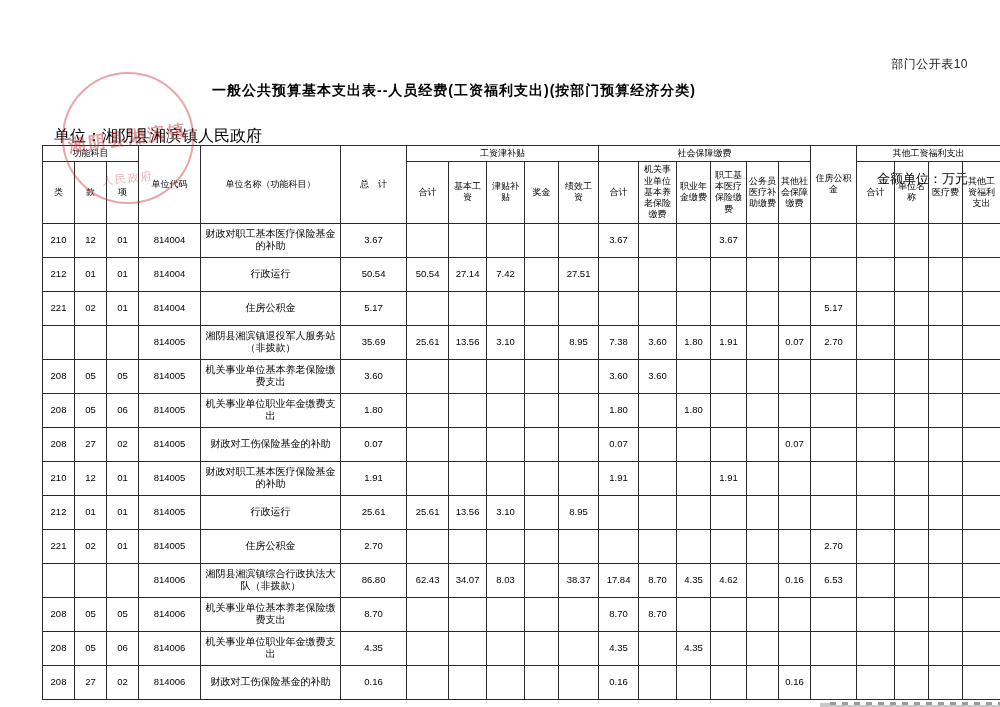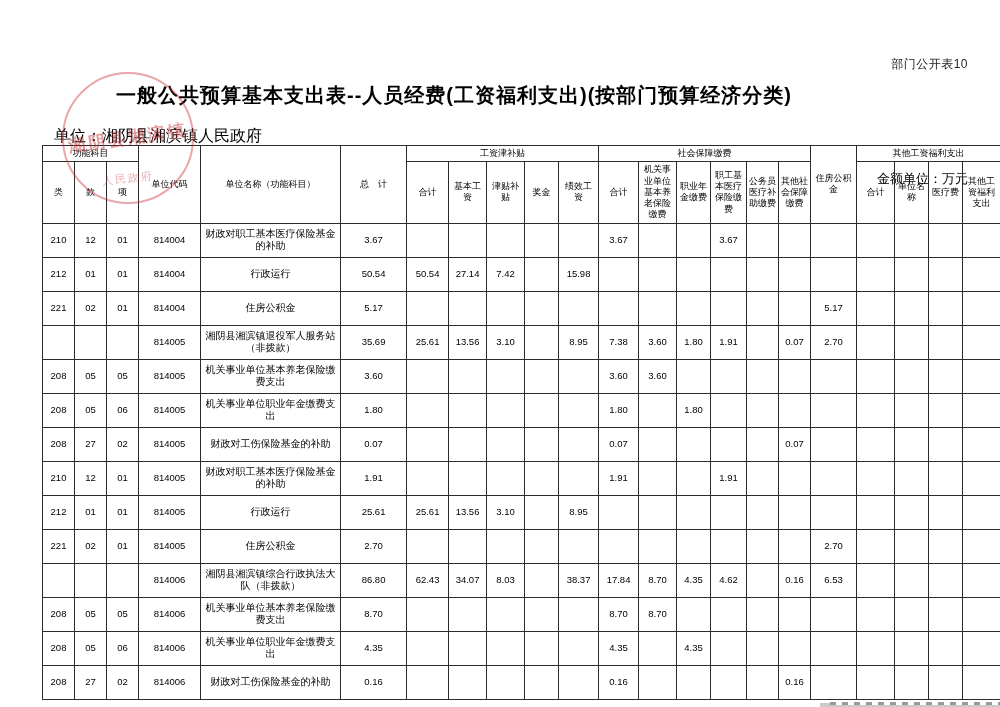--- a/index.html
+++ b/index.html
@@ -28,21 +28,21 @@
     font-size: 12px;
     color: #222;
     letter-spacing: 0.5px;
   }
   .doc-title {
     position: absolute;
     top: 82px;
     left: 0;
     width: 908px;
     text-align: center;
-    font-size: 20px;
+    font-size: 14px;
     font-weight: bold;
     letter-spacing: 1px;
     color: #000;
   }
   .unit-left {
     position: absolute;
     top: 126px;
     left: 54px;
     font-size: 16px;
     color: #000;
@@ -256,21 +256,21 @@
           <td class="num">212</td>
           <td class="num">01</td>
           <td class="num">01</td>
           <td class="num">814004</td>
           <td class="name">行政运行</td>
           <td class="num">50.54</td>
           <td class="num">50.54</td>
           <td class="num">27.14</td>
           <td class="num">7.42</td>
           <td class="num"></td>
-          <td class="num">15.98</td>
+          <td class="num">27.51</td>
           <td class="num"></td>
           <td class="num"></td>
           <td class="num"></td>
           <td class="num"></td>
           <td class="num"></td>
           <td class="num"></td>
           <td class="num"></td>
           <td class="num"></td>
           <td class="num"></td>
           <td class="num"></td>

